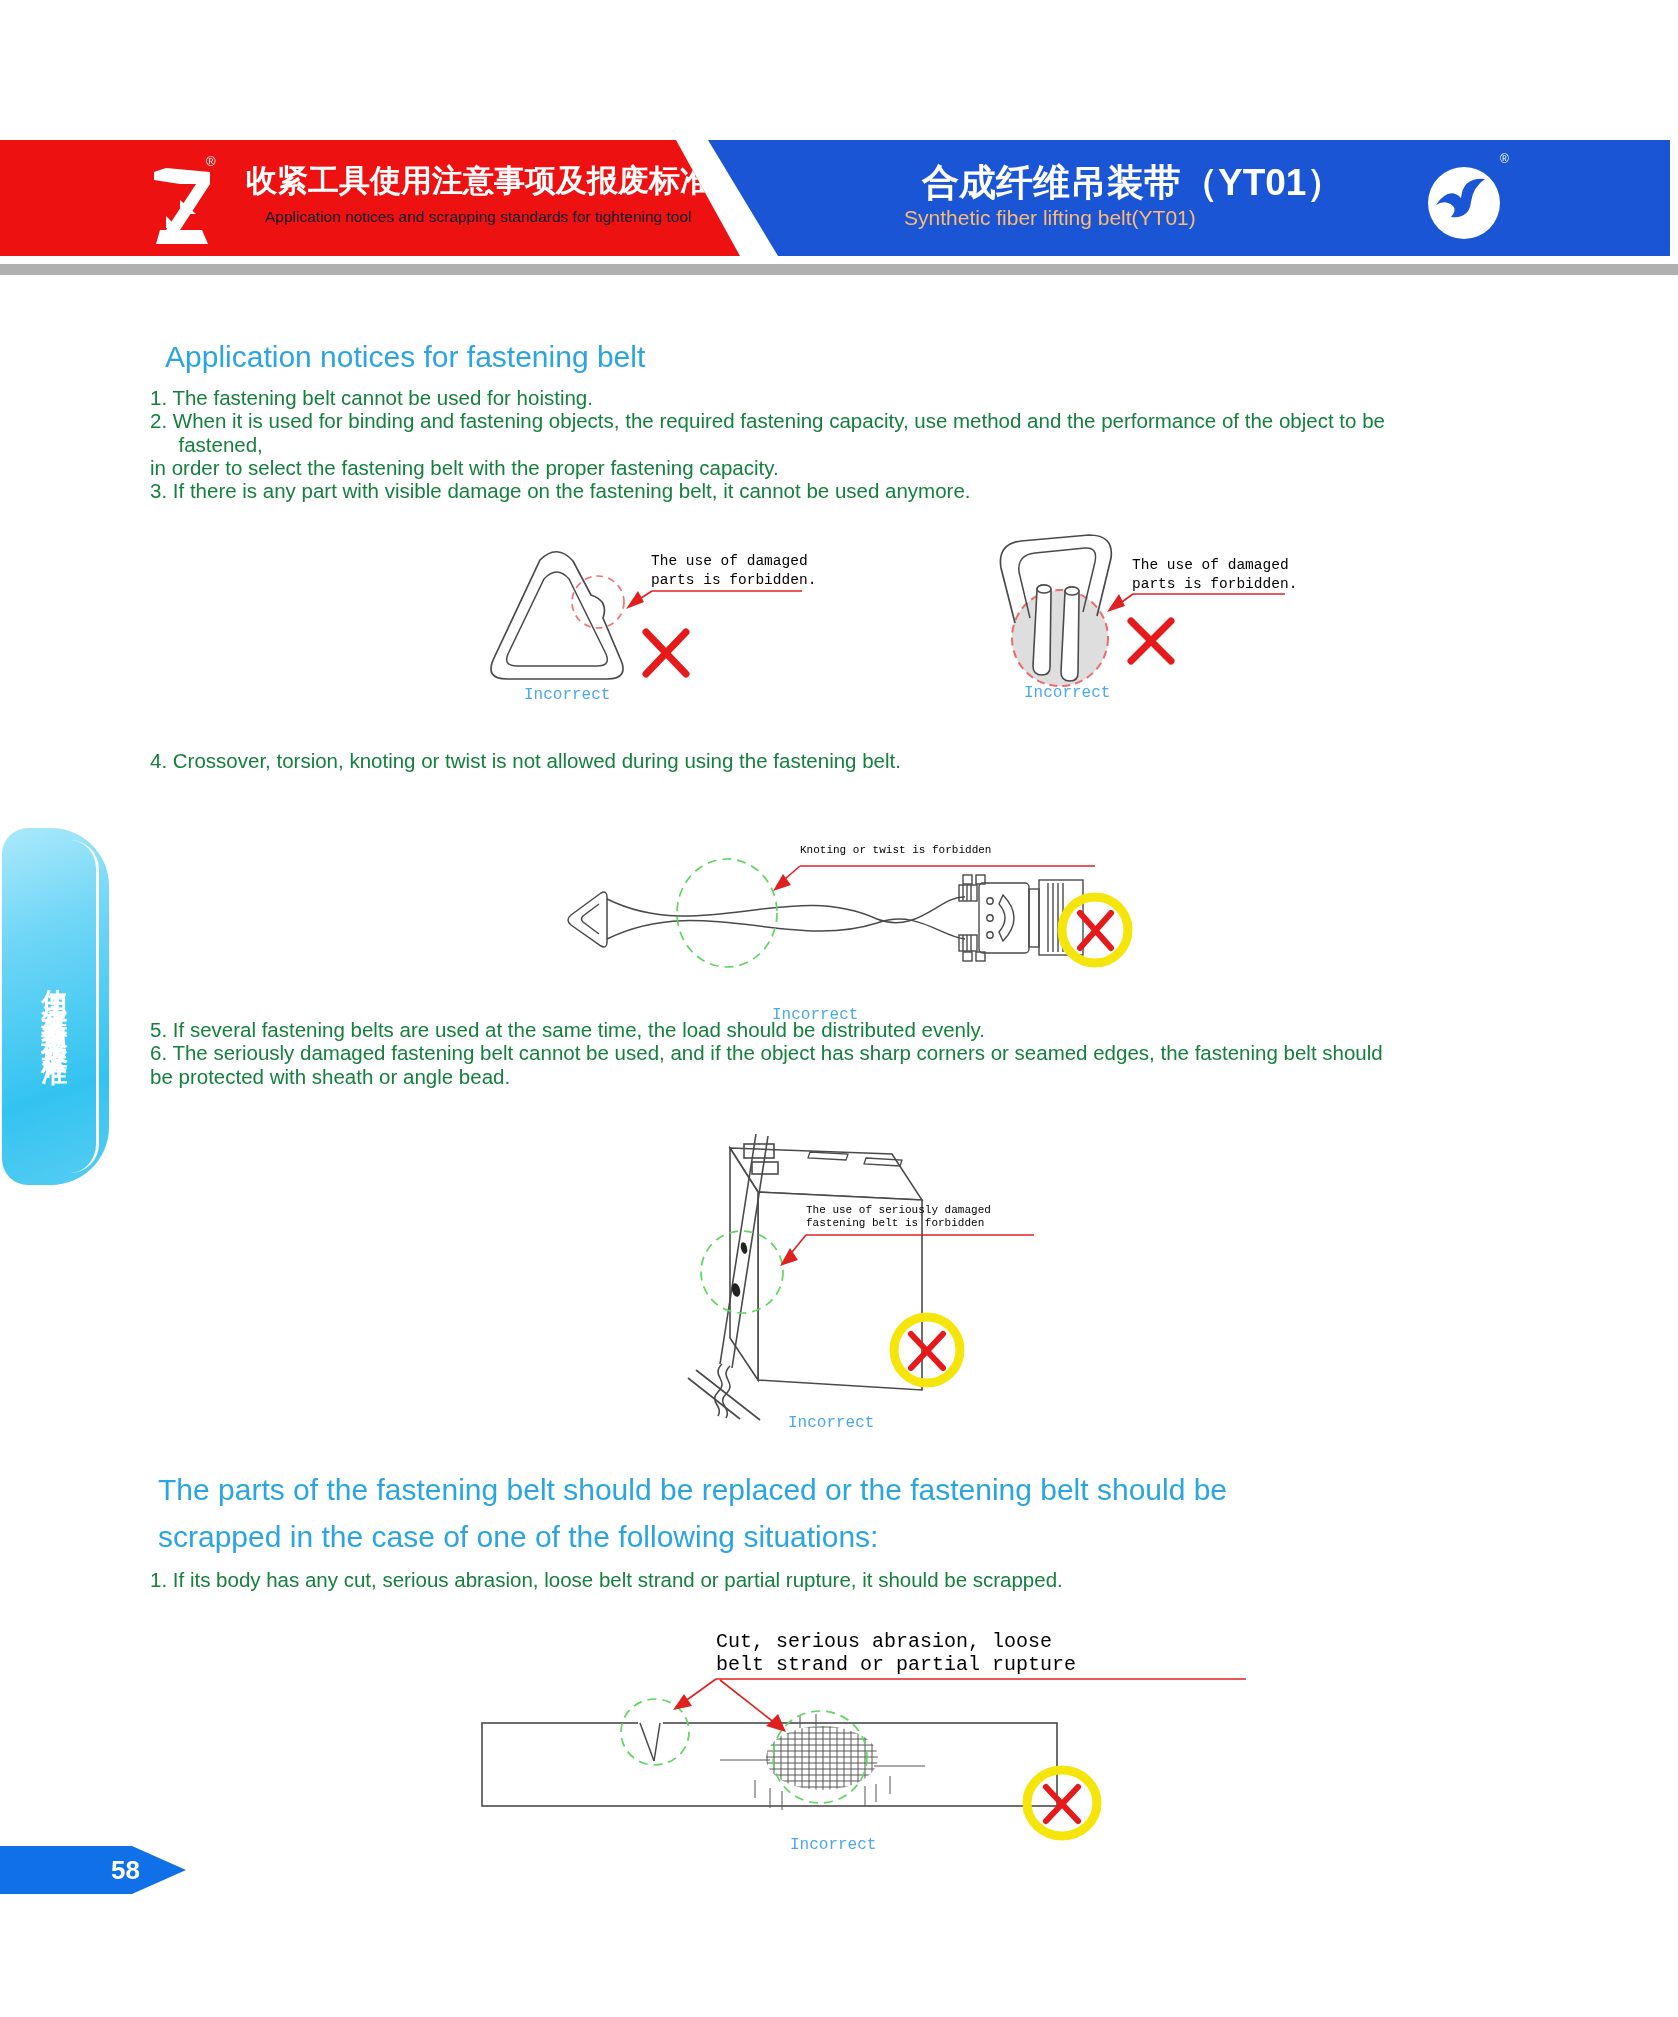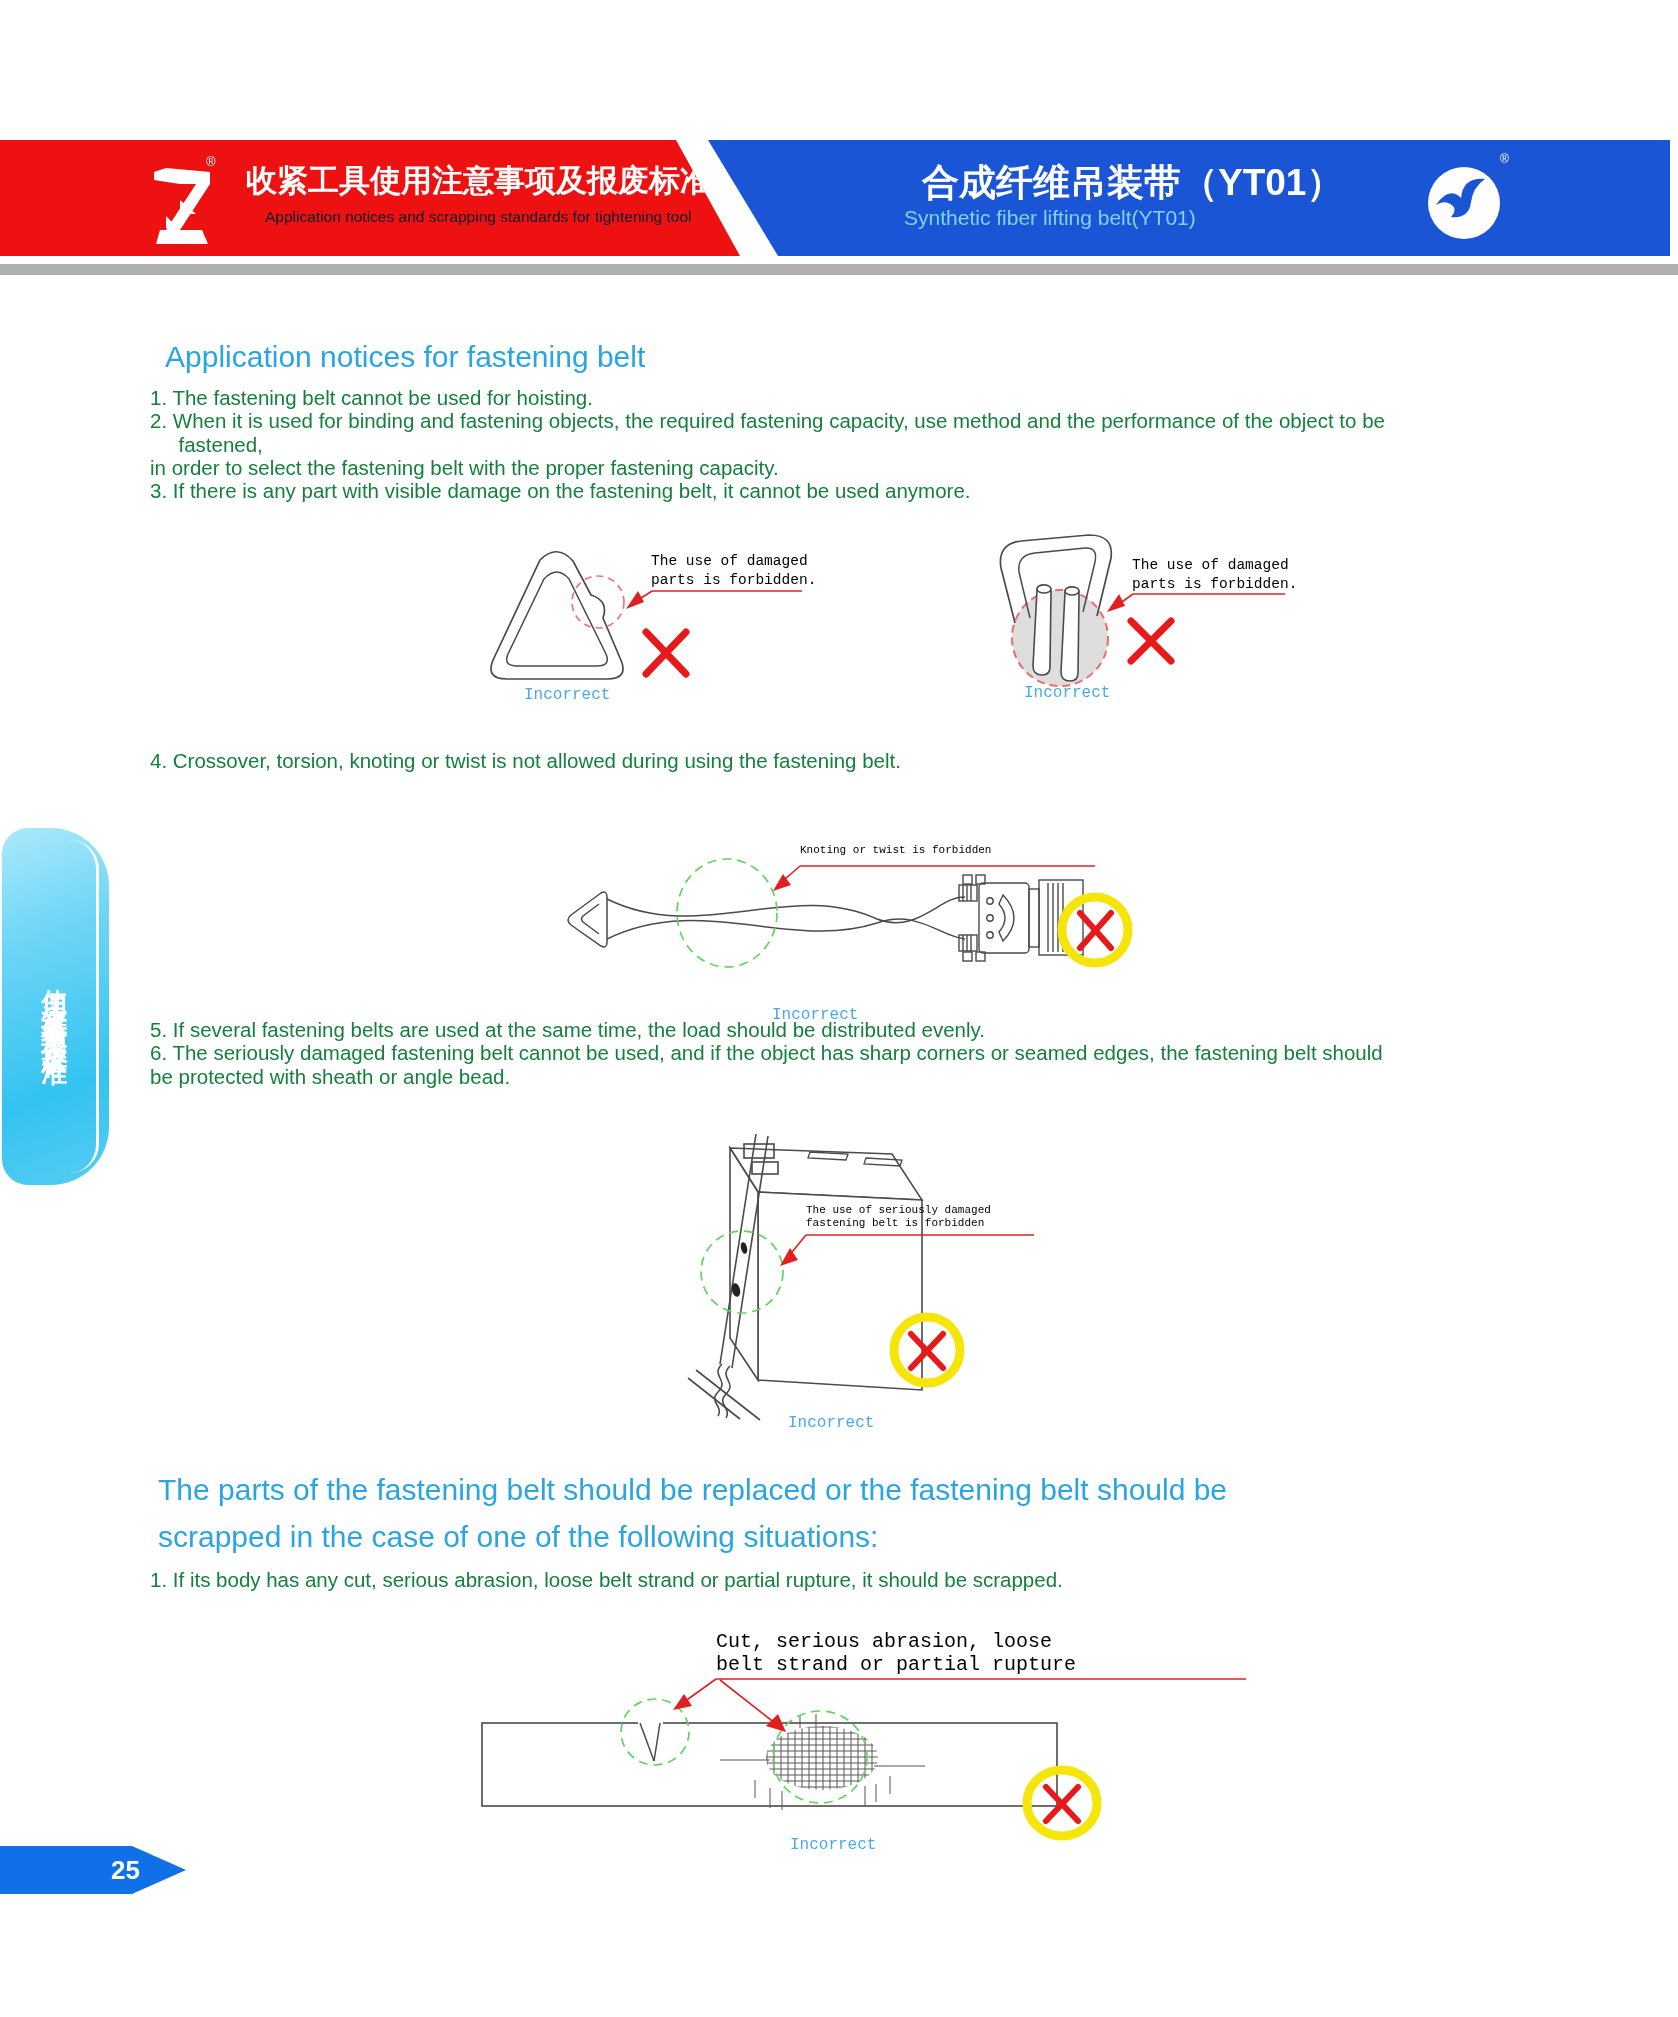--- a/index.html
+++ b/index.html
@@ -9,21 +9,21 @@
   
   .band-red{position:absolute;left:0;top:140px;width:740px;height:116px;background:#ED1111;
             clip-path:polygon(0 0,676px 0,740px 100%,0 100%);}
   .band-blue{position:absolute;left:706px;top:140px;width:964px;height:116px;background:#1A55D5;
              clip-path:polygon(2px 0,100% 0,100% 100%,72px 100%);}
   .gray-bar{position:absolute;left:0;top:264px;width:1678px;height:11px;background:#B0B0B0;}
   .band-red .zh{position:absolute;left:246px;top:20px;font-size:31px;font-weight:bold;color:#fff;
                 letter-spacing:0px;white-space:nowrap;}
   .band-red .en{position:absolute;left:265px;top:68px;font-size:15.5px;color:#0f172a;white-space:nowrap;}
   .band-blue .zh{position:absolute;left:190px;top:18px;font-size:37px;font-weight:bold;color:#fff;white-space:nowrap;margin-left:26px;}
-  .band-blue .en{position:absolute;left:198px;top:66px;font-size:21px;color:#7dd3fc;white-space:nowrap;}
+  .band-blue .en{position:absolute;left:198px;top:66px;font-size:21px;color:#fdba74;white-space:nowrap;}
   .reg{position:absolute;color:#fff;font-size:13px;}
   .logo-left{position:absolute;left:150px;top:26px;}
   .logo-right{position:absolute;left:720px;top:21px;}
 
   
   .side-tab{position:absolute;left:2px;top:828px;width:107px;height:357px;
             border-radius:26px 58px 58px 26px;
             background:linear-gradient(160deg,#ABE9FB 0%,#6FD6F6 30%,#33C3F0 72%,#56CDF3 100%);}
   .side-tab:after{content:"";position:absolute;right:10px;top:12px;bottom:12px;width:26px;
             border-right:3px solid #ffffff;border-radius:0 44px 44px 0;}
@@ -263,16 +263,16 @@
     <g stroke="#E61A1A" stroke-width="6" stroke-linecap="round">
       <line x1="576" y1="159" x2="608" y2="193"></line>
       <line x1="608" y1="159" x2="576" y2="193"></line>
     </g>
   </svg>
   <div class="anno anno-e">Cut, serious abrasion, loose
 belt strand or partial rupture</div>
   <div class="caption cap-e">Incorrect</div>
 
   <div class="page-num">
-    <span>25</span>
+    <span>58</span>
   </div>
 
 </div>
 
 </body></html>

